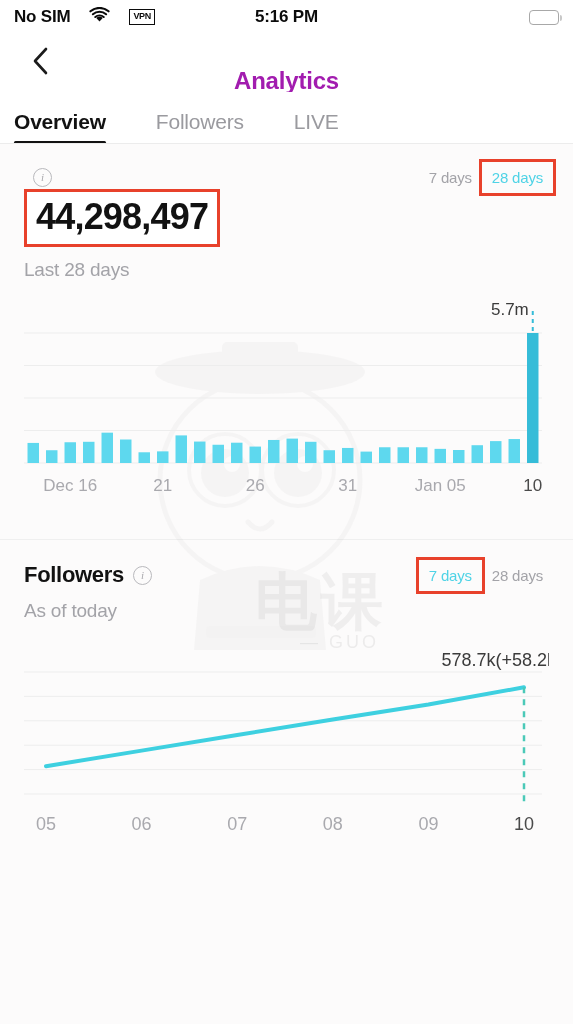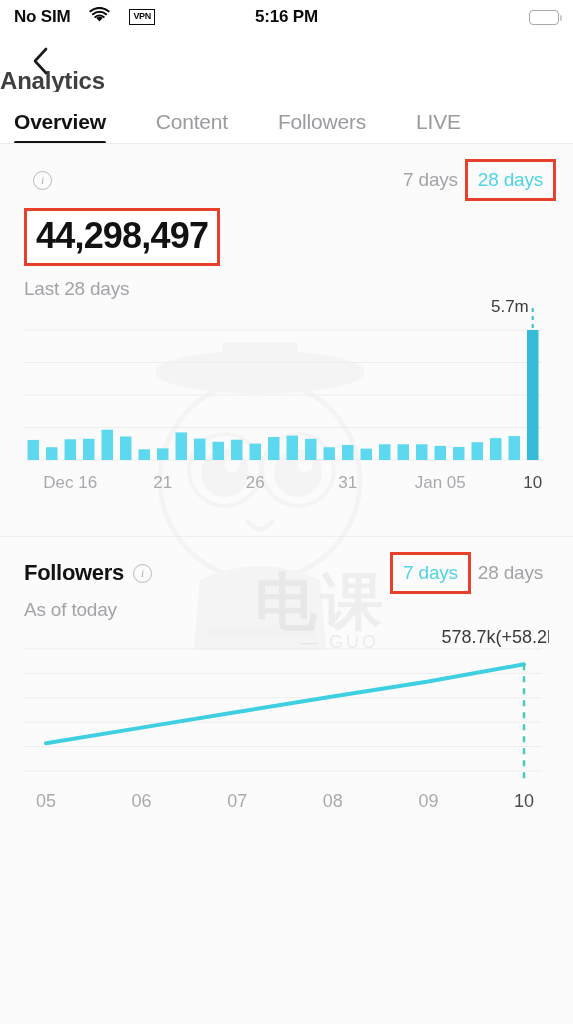--- a/index.html
+++ b/index.html
@@ -96,24 +96,25 @@
   }
   .nav-back {
     position: absolute;
     left: 26px;
     width: 30px; height: 30px;
     display: flex; align-items: center; justify-content: center;
     cursor: pointer;
   }
   .nav-title {
     width: 100%;
+    text-align: center;
     font-size: 24px;
     font-weight: 700;
     letter-spacing: -0.2px;
-    color: #404040;
+    color: #a21caf;
     margin-top: 36px;
   }
 
   
   .tabs {
     display: flex;
     align-items: flex-end;
     padding: 0 14px 0 14px;
     height: 52px;
     background: #ffffff;
@@ -178,37 +179,36 @@
     line-height: 1;
     cursor: pointer;
   }
   .range-toggle {
     margin-left: auto;
     display: flex;
     align-items: center;
     gap: 8px;
   }
   .range-opt {
-    font-size: 19px;
+    font-size: 15px;
     letter-spacing: -0.2px;
     color: #a3a3a8;
     padding: 3px 6px;
     cursor: pointer;
     white-space: nowrap;
   }
   .range-opt.active { color: #4fd3e6; }
   .range-opt.boxed {
     outline: 3px solid #e8412b;
     outline-offset: 4px;
   }
 
   .metric-row {
     display: flex;
     align-items: center;
-    margin-top: 14px;
   }
   .metric-value {
     font-size: 36px;
     font-weight: 700;
     letter-spacing: -0.8px;
     color: #121212;
     line-height: 1;
     padding: 7px 9px 9px 9px;
     border: 3px solid #e8412b;
     background: #ffffff;
@@ -223,21 +223,21 @@
     font-family: "DejaVu Sans", sans-serif;
   }
   .metric-sub {
     margin-top: 12px;
     font-size: 19px;
     color: #a3a3a8;
     letter-spacing: -0.2px;
   }
 
   
-  .chart-wrap { position: relative; }
+  .chart-wrap { margin-top: 22px; position: relative; }
   .chart-svg { display: block; width: 100%; }
 
   
   .watermark {
     position: absolute;
     pointer-events: none;
     opacity: 0.055;
     z-index: 0;
   }
   .wm-mascot { left: 110px; top: 330px; width: 300px; }
@@ -296,21 +296,20 @@
       <svg width="20" height="30" viewBox="0 0 20 30">
         <path d="M15 3 L4 15 L15 27" stroke="#1b1b1b" stroke-width="2.6" fill="none" stroke-linecap="round" stroke-linejoin="round"></path>
       </svg>
     </span>
   </div>
   <div class="nav-title">Analytics</div>
 </div>
 
 <div class="tabs">
   <div class="tab active">Overview</div>
-  <div class="tab">Content</div>
   <div class="tab">Followers</div>
   <div class="tab">LIVE</div>
   <div class="tabs-rule"></div>
 </div>
 
 <div class="watermark wm-mascot">
   <svg width="300" height="330" viewBox="0 0 300 330">
     <ellipse cx="150" cy="42" rx="105" ry="22" fill="#8a8a8a"></ellipse>
     <rect x="112" y="12" width="76" height="34" rx="5" fill="#8a8a8a"></rect>
     <circle cx="150" cy="150" r="100" fill="none" stroke="#8a8a8a" stroke-width="5"></circle>

